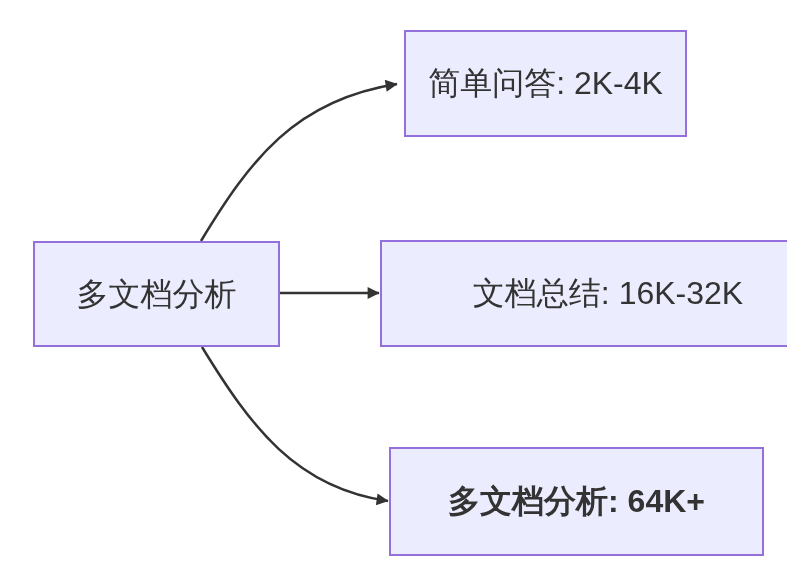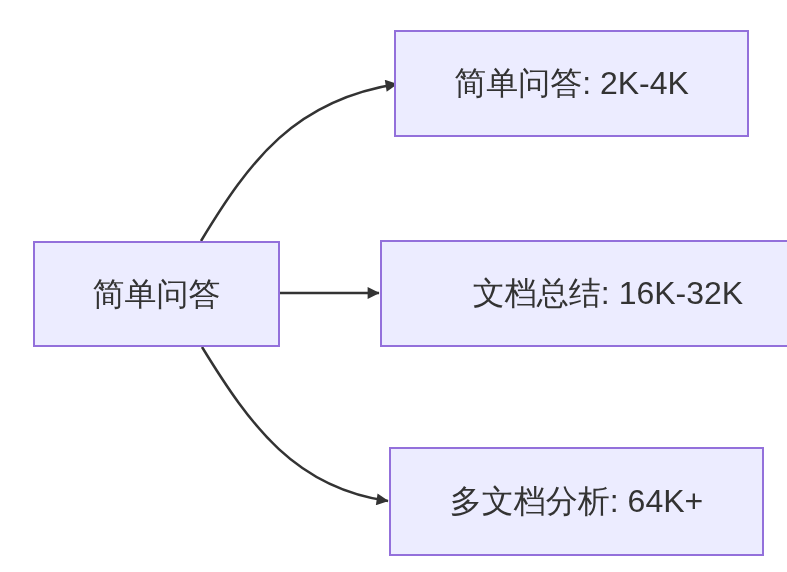--- a/index.html
+++ b/index.html
@@ -37,42 +37,42 @@
     border: 2.5px solid var(--node-border, #9370DB);
     color: var(--text, #333333);
     display: flex;
     align-items: center;
     justify-content: center;
     font-size: 32px;
     line-height: 1.2;
     white-space: nowrap;
   }
   .node-root        { left: 33px;  top: 241px; width: 247px; height: 106px; }
-  .node-simple-qa   { left: 394px; top: 30px;  width: 355px; height: 107px; }
+  .node-simple-qa   { left: 404px; top: 30px;  width: 283px; height: 107px; }
   .node-doc-summary { left: 380px; top: 240px; width: 456px; height: 107px; }
-  .node-multi-doc   { left: 389px; top: 447px; width: 375px; height: 109px; }
+  .node-multi-doc   { left: 389px; top: 447px; width: 375px; height: 109px; font-weight: bold; }
 </style>
 </head>
 <body>
 
 <div class="canvas">
 
   <svg class="edges-layer" width="787" height="572" viewBox="0 0 787 572" xmlns="http://www.w3.org/2000/svg">
     <defs>
       <marker id="arrowhead" viewBox="0 0 10 10" refX="9.5" refY="5" markerWidth="14" markerHeight="12" markerUnits="userSpaceOnUse" orient="auto">
         <path class="arrowhead-shape" d="M0,0 L10,5 L0,10 Z"></path>
       </marker>
     </defs>
     <path class="edge" d="M201,241 C250,160 295,100 397,84" marker-end="url(#arrowhead)"></path>
     <path class="edge" d="M280,293 L379,293" marker-end="url(#arrowhead)"></path>
     <path class="edge" d="M202,347 C251,427 296,488 388,501" marker-end="url(#arrowhead)"></path>
   </svg>
 
   <div class="node node-root">
-    <span>简单问答</span>
+    <span>多文档分析</span>
   </div>
 
   <div class="node node-simple-qa">
     <span>简单问答: 2K-4K</span>
   </div>
 
   <div class="node node-doc-summary">
     <span>文档总结: 16K-32K</span>
   </div>
 

